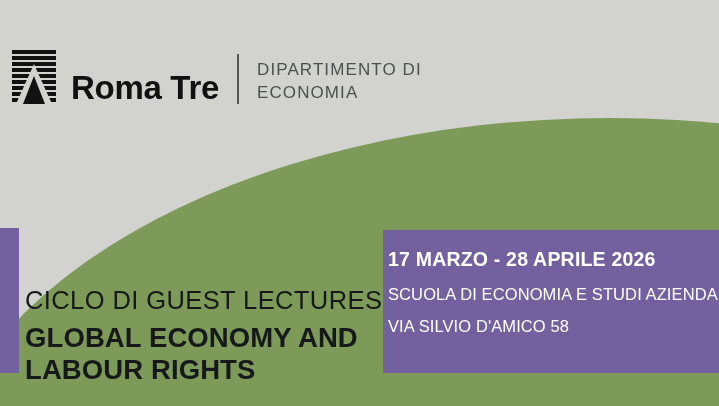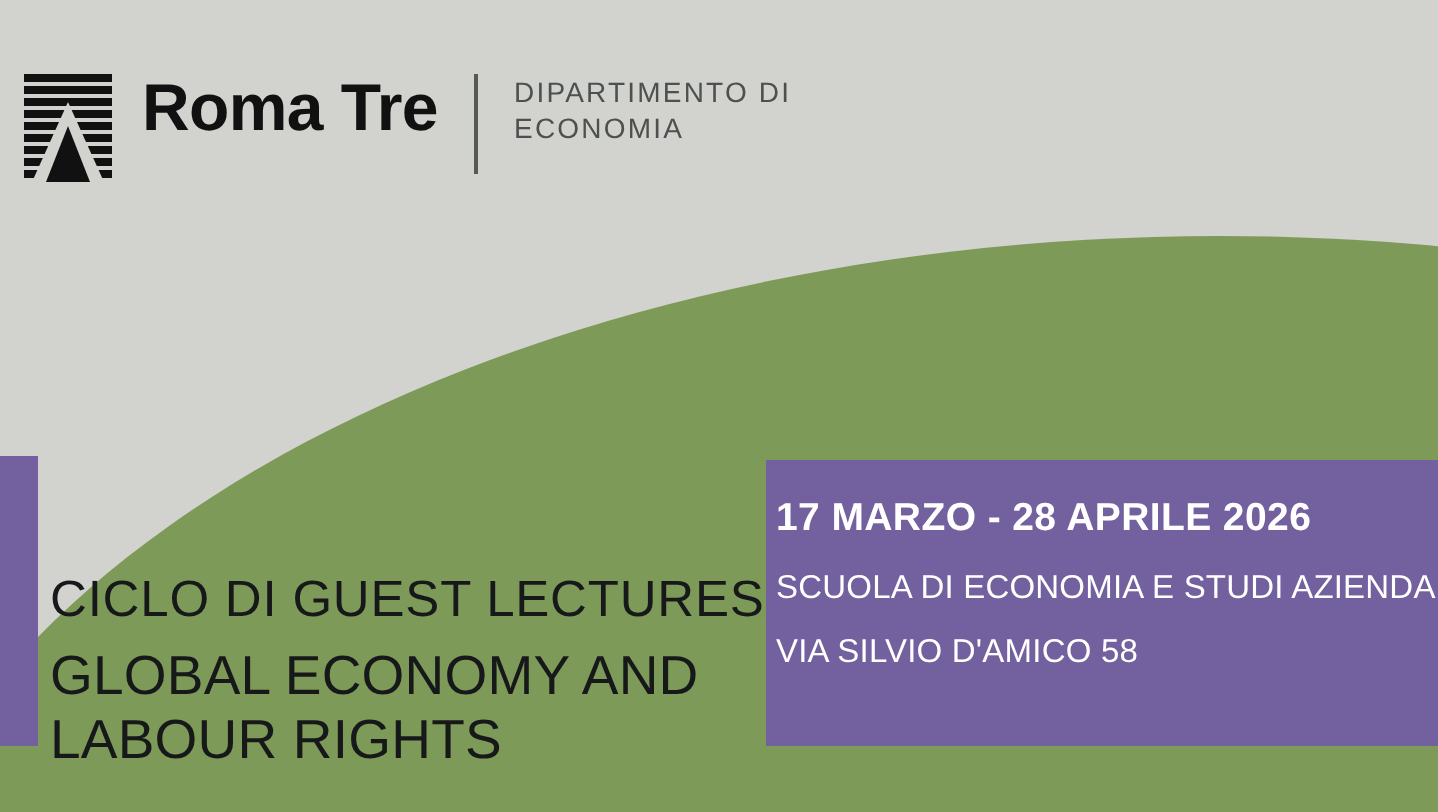--- a/index.html
+++ b/index.html
@@ -25,24 +25,24 @@
     height: 640px;
     background: #7d9a59;
     border-radius: 50% 50% 0 0 / 62% 62% 0 0;
     z-index: 1;
   }
 
   
   .logo-lockup {
     position: absolute;
     left: 12px;
-    top: 37px;
+    top: 50px;
     z-index: 4;
     display: flex;
-    align-items: flex-start;
+    align-items: flex-end;
     gap: 0px;
   }
   .logo-mark {
     width: 44px;
     height: 54px;
     flex: 0 0 auto;
     display: block;
   }
   .logo-word {
     font-size: 33px;
@@ -55,21 +55,21 @@
   }
   .logo-divider {
     width: 2px;
     height: 50px;
     background: #555a58;
     margin-left: 18px;
     margin-right: 18px;
     flex: 0 0 auto;
   }
   .logo-dept {
-    font-size: 14px;
+    font-size: 17px;
     font-weight: normal;
     color: #4c5150;
     line-height: 1.32;
     letter-spacing: 1.1px;
     white-space: pre-line;
   }
 
   
   .left-bar {
     position: absolute;
@@ -92,21 +92,21 @@
   }
   .kicker {
     font-size: 25.5px;
     font-weight: normal;
     letter-spacing: 0.4px;
     line-height: 1.1;
     white-space: nowrap;
   }
   .headline {
     font-size: 27.5px;
-    font-weight: normal;
+    font-weight: bold;
     letter-spacing: 0.1px;
     line-height: 1.16;
     margin-top: 8px;
     white-space: pre-line;
   }
 
   
   .info-panel {
     position: absolute;
     left: 383px;

